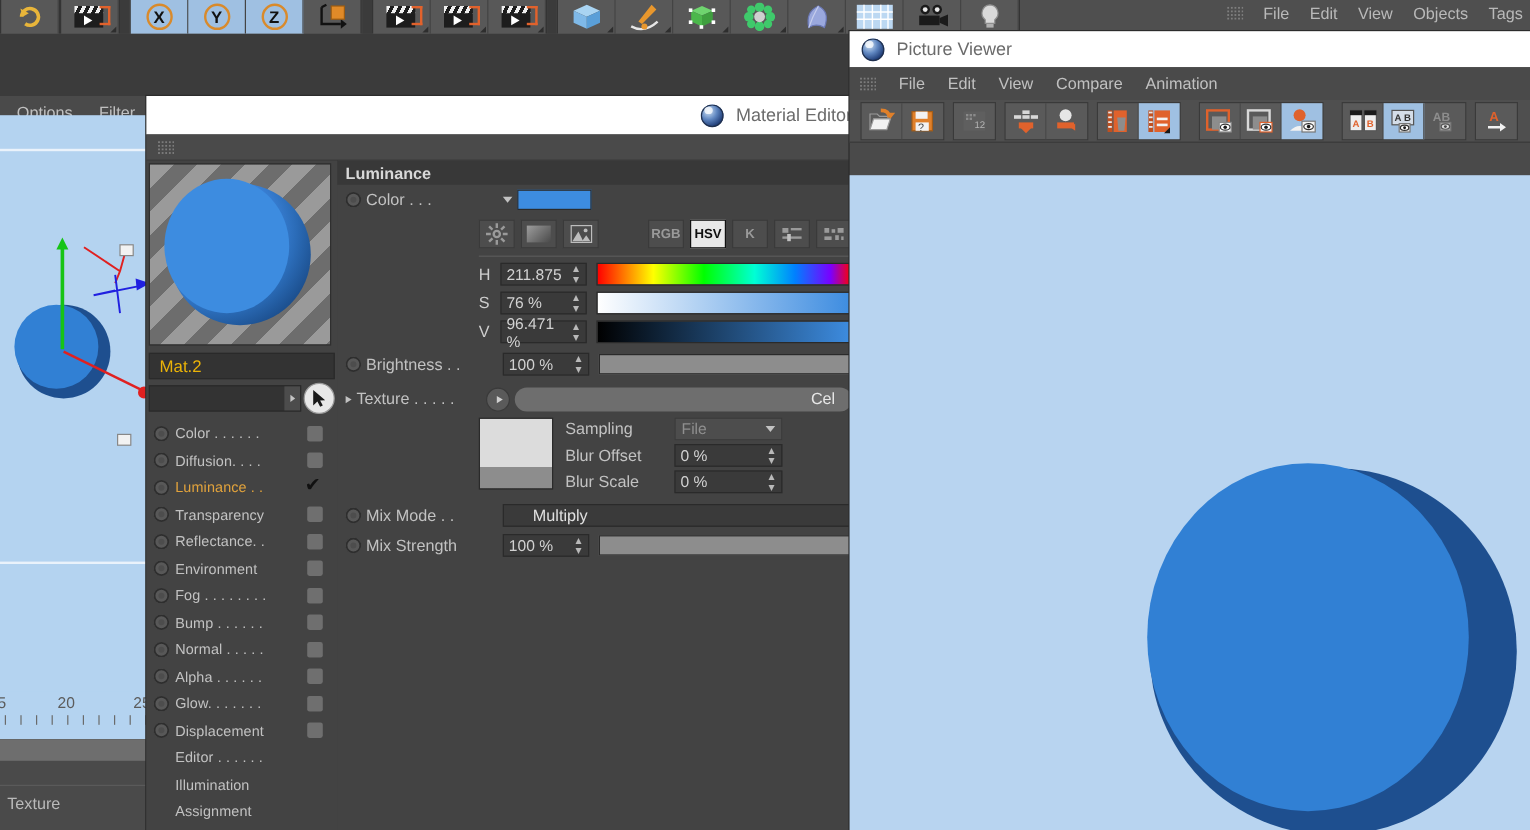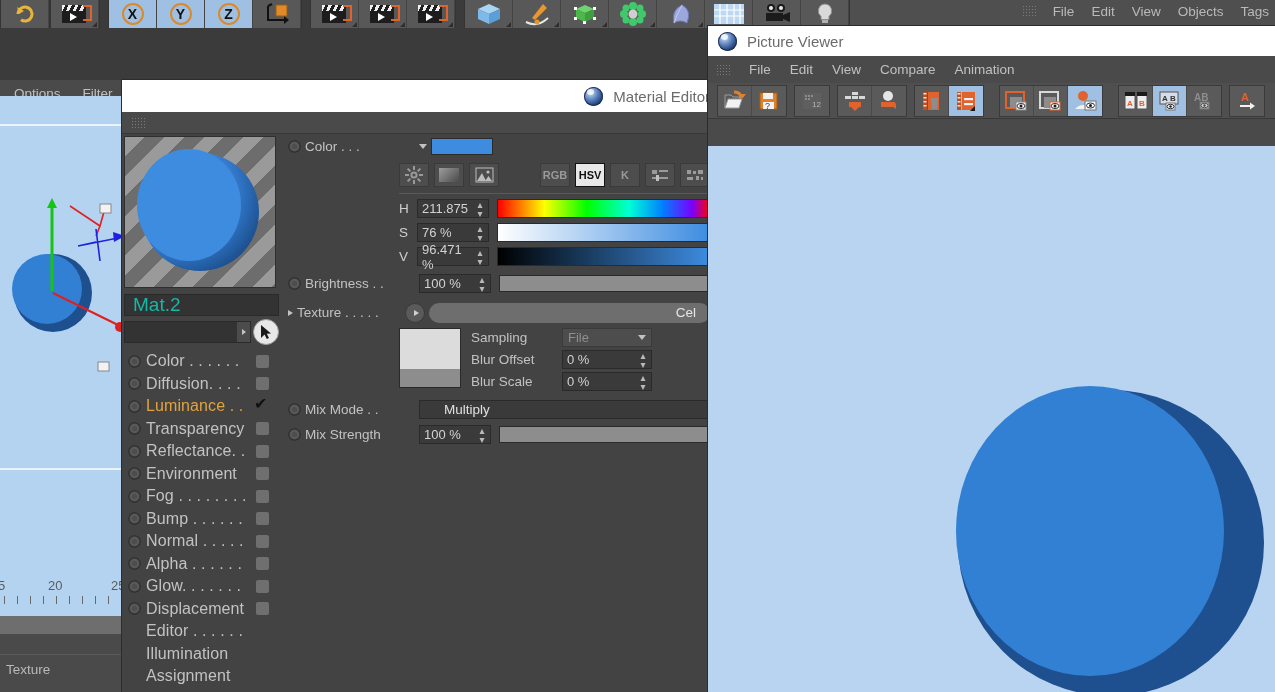--- a/index.html
+++ b/index.html
@@ -76,34 +76,34 @@
 
   .me-left { width:163px; background:#434343; padding:0; }
   .preview { width:152px; height:152px; margin:2px 0 0 2px; border:1px solid #2f2f2f;
       background:repeating-linear-gradient(135deg,#9a9a9a 0 14px,#6d6d6d 14px 28px);
       position:relative; overflow:hidden; }
   .prev-sphere { position:absolute; left:16px; top:16px; width:118px; height:118px; border-radius:50%;
       background:radial-gradient(circle at 33% 34%, #4a90e2 0%, #3b82d8 44%, #2b6cb8 60%, #1c4f8e 78%, #1b4c88 100%); }
   .prev-sphere::after{content:"";position:absolute;left:-4px;top:-4px;width:104px;height:112px;border-radius:50%;
       background:#3d8ce0;}
   .matname { margin:6px 2px 0 2px; height:22px; background:#333; border:1px solid #2a2a2a;
-      display:flex; align-items:center; padding-left:8px; color:#14b8a6; font-size:19px; }
+      display:flex; align-items:center; padding-left:8px; color:#eab308; font-size:14px; }
   .searchrow { margin:4px 2px 0 2px; height:24px; display:flex; align-items:center; }
   .searchbox { flex:1; height:22px; background:#333; border:1px solid #2a2a2a; }
   .searchbox .arr { float:right; width:13px; height:20px; background:#4c4c4c;
       display:flex;align-items:center;justify-content:center; }
   .searchbox .arr::after{content:"";width:0;height:0;border-left:4px solid #c4c4c4;
       border-top:3px solid transparent;border-bottom:3px solid transparent;}
   .curbtn { width:26px;height:26px;border-radius:50%;background:#e8e8e8;margin-left:2px;
       display:flex;align-items:center;justify-content:center;border:1px solid #9a9a9a; }
   .chan-list { margin-top:6px; }
   .chan { height:22.5px; display:flex; align-items:center; padding-left:6px; gap:5px; }
   .radio { width:13px;height:13px;border-radius:50%;background:#4d4d4d;
       box-shadow:inset 0 0 0 1.5px #2e2e2e, inset 0 0 0 4px #585858; flex:none; }
-  .chan .nm { font-size:16px; color:#c2c2c2; white-space:nowrap; letter-spacing:.1px; }
+  .chan .nm { font-size:12px; color:#c2c2c2; white-space:nowrap; letter-spacing:.1px; }
   .chan.active .nm { color:#e2a33c; }
   .chk { width:13px;height:13px;background:#6f6f6f;border-radius:2px;margin-left:auto;margin-right:12px;flex:none; }
   .chk.on { background:transparent; position:relative; }
   .chk.on::after { content:"\2714"; position:absolute; left:-2px; top:-6px; font-size:16px; color:#111; }
   .chan.plain { padding-left:24px; }
 
   .me-right { flex:1; background:#434343; position:relative; }
   .sect-hdr { height:20px; background:#383838; display:flex; align-items:center; padding-left:7px;
       color:#d8d8d8; font-size:13.5px; font-weight:bold; }
   .row { display:flex; align-items:center; height:25px; padding-left:7px; gap:4px; }
@@ -482,20 +482,21 @@
           <div class="chan plain">
               <span class="nm">Illumination</span>
             </div>
           <div class="chan plain">
               <span class="nm">Assignment</span>
             </div>
         </div>
       </div>
 
       <div class="me-right">
+        <div class="sect-hdr">Luminance</div>
 
         <div class="row">
           <span class="radio"></span>
           <span class="lab dots">Color . . .</span>
           <span class="caretdn"></span>
           <span class="swatch"></span>
         </div>
 
         <div class="iconrow">
           <span class="ibtn">

